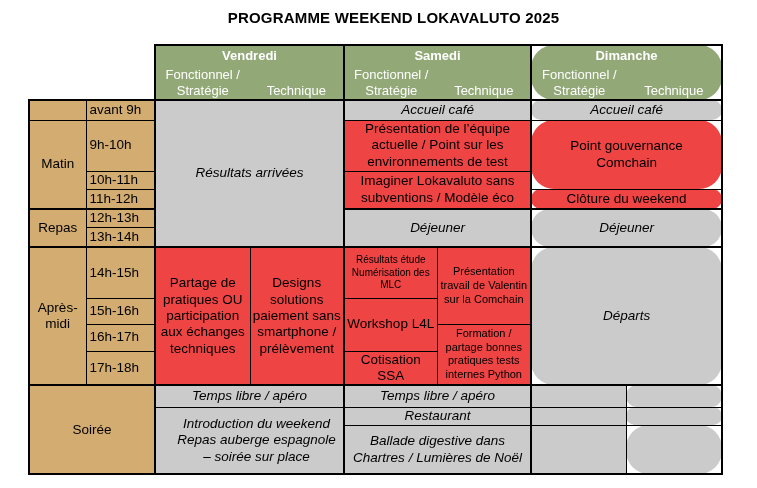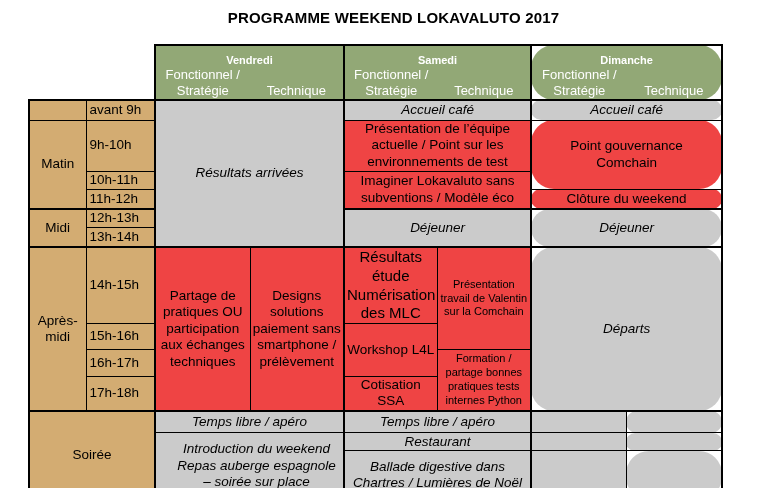--- a/index.html
+++ b/index.html
@@ -28,41 +28,41 @@
     padding:0 2px;
     overflow:hidden;
   }
   td.spacer{border:none;background:#fff;}
   .green{background:#92A876;color:#fff;}
   .tan{background:#D3AC72;}
   .gray{background:#CBCBCB;margin-left:32px;}
   .white{background:#ef4444;}
   .it{font-style:italic;}
   .time{text-align:left;padding-left:3px;margin-top:6px;}
-  .small{font-size:15px;line-height:1.25;}
+  .small{font-size:10px;line-height:1.25;}
   .small2{font-size:11px;line-height:1.25;}
   .pre{white-space:pre-line;padding-left:16px;}
   .pad{padding:0 8px;margin-top:32px;}
   .bl2{border-left-width:2px;}
   .br2{border-right-width:2px;border-radius:23px;}
   .bt2{border-top-width:2px;}
   .bb2{border-bottom-width:2px;}
   
   .dayhead{padding:0;height:53px;}
   .dayhead .wrap{display:flex;flex-direction:column;height:53px;}
-  .dayhead .dname{font-weight:bold;font-size:11px;padding-top:8px;}
+  .dayhead .dname{font-weight:bold;font-size:13px;padding-top:2px;}
   .dayhead .subs{flex:1;display:flex;align-items:flex-end;font-size:13px;font-weight:normal;}
   .dayhead .subs span{flex:1;text-align:center;}
 </style>
 </head>
 <body>
 
 <div class="page">
 
-  <div class="title">PROGRAMME WEEKEND LOKAVALUTO 2017</div>
+  <div class="title">PROGRAMME WEEKEND LOKAVALUTO 2025</div>
 
   <table class="prog">
     <colgroup>
       <col style="width:57px">
         <col style="width:69px">
       <col style="width:95px">
         <col style="width:94px">
       <col style="width:93px">
         <col style="width:94px">
       <col style="width:95px">
@@ -120,21 +120,21 @@
       <td class="tan time">10h-11h</td>
       <td class="white bl2" colspan="2" rowspan="2">Imaginer Lokavaluto sans subventions / Modèle éco</td>
     </tr>
 
     <tr style="height:20px">
       <td class="tan time">11h-12h</td>
       <td class="white bl2 br2" colspan="2">Clôture du weekend</td>
     </tr>
 
     <tr style="height:18px">
-      <td class="tan bl2 bt2" rowspan="2">Midi</td>
+      <td class="tan bl2 bt2" rowspan="2">Repas</td>
       <td class="tan time bt2">12h-13h</td>
       <td class="gray it bl2 bt2" colspan="2" rowspan="2">Déjeuner</td>
       <td class="gray it bl2 bt2 br2" colspan="2" rowspan="2">Déjeuner</td>
     </tr>
 
     <tr style="height:20px">
       <td class="tan time">13h-14h</td>
     </tr>
 
     <tr style="height:51px">

